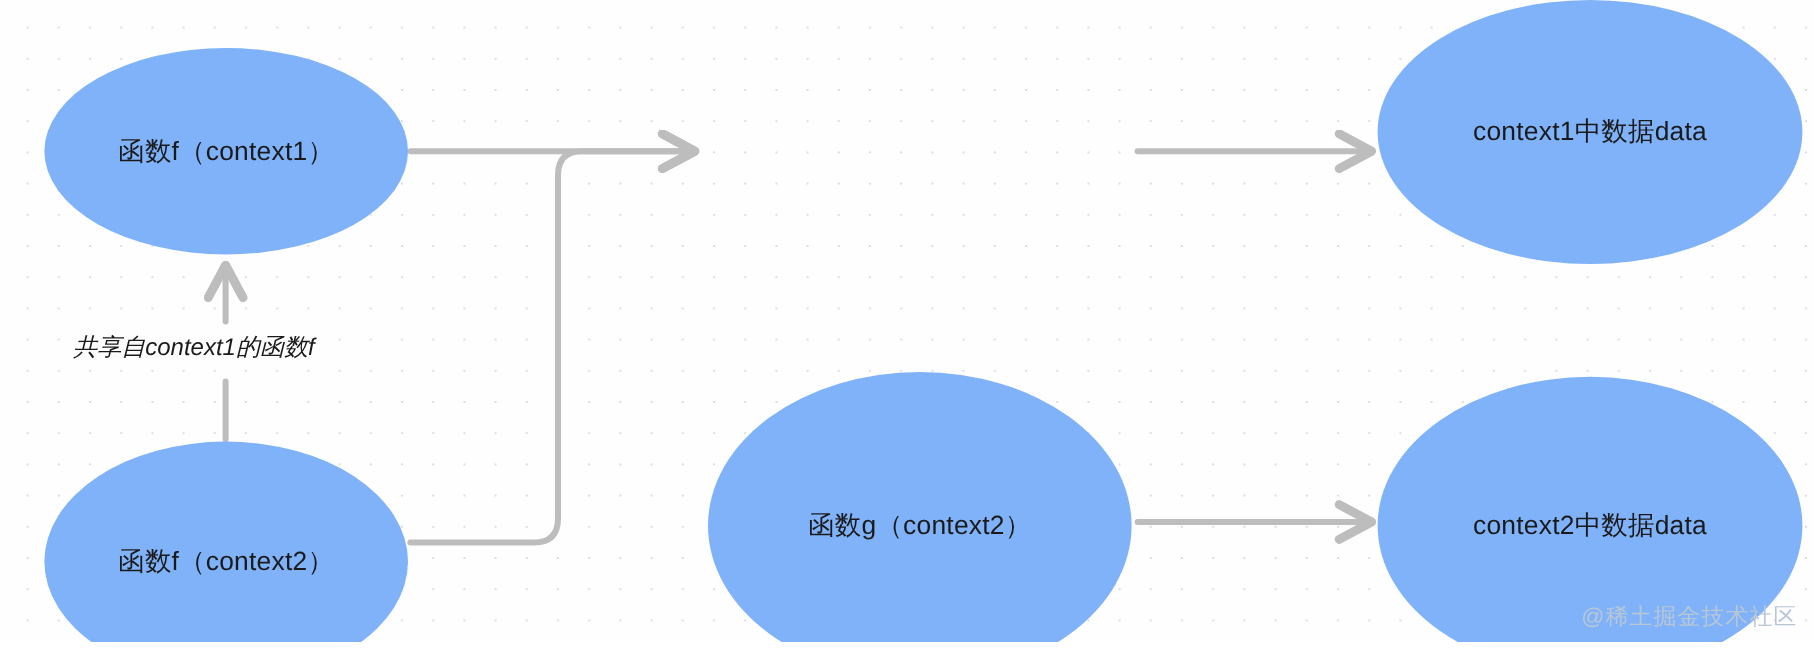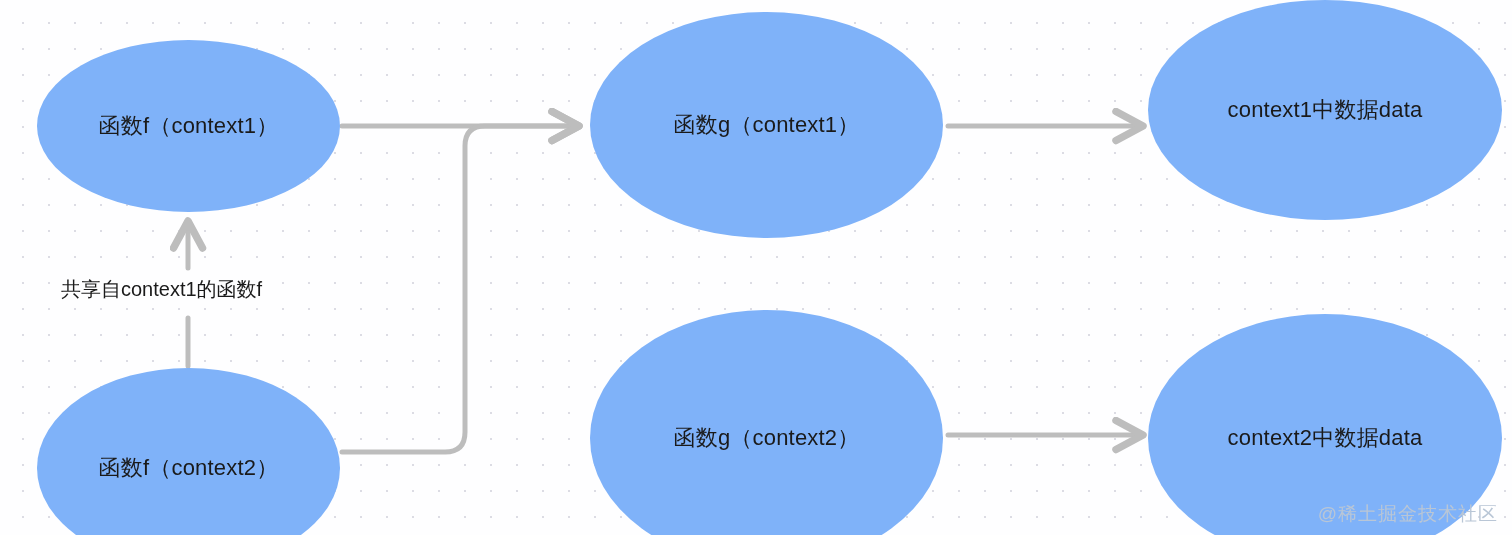--- a/index.html
+++ b/index.html
@@ -58,20 +58,21 @@
     position: absolute;
     color: #1a1a1a;
     font-size: 20px;
     white-space: nowrap;
     background: #fefeff;
     padding: 0 4px;
   }
   #label-shared {
     left: 57px;
     top: 276px;
+    font-style: italic;
   }
   .watermark {
     position: absolute;
     right: 14px;
     bottom: 8px;
     font-size: 19px;
     color: #b9c6d6;
     white-space: nowrap;
     letter-spacing: 1px;
     margin-left: 24px;
@@ -102,23 +103,20 @@
 
     <path d="M188,366 L188,318" fill="none" stroke="#bdbdbd" stroke-width="5" stroke-linecap="round"></path>
 
     <path d="M188,268 L188,222" fill="none" stroke="#bdbdbd" stroke-width="5" stroke-linecap="round" marker-end="url(#arrowhead-up)"></path>
   </svg>
 
   <div class="node" id="node-f-context1">
     <span class="node-label">函数f（context1）</span>
   </div>
 
-  <div class="node" id="node-g-context1">
-    <span class="node-label">函数g（context1）</span>
-  </div>
 
   <div class="node" id="node-data-context1">
     <span class="node-label">context1中数据data</span>
   </div>
 
   <div class="node" id="node-f-context2">
     <span class="node-label">函数f（context2）</span>
   </div>
 
   <div class="node" id="node-g-context2">

